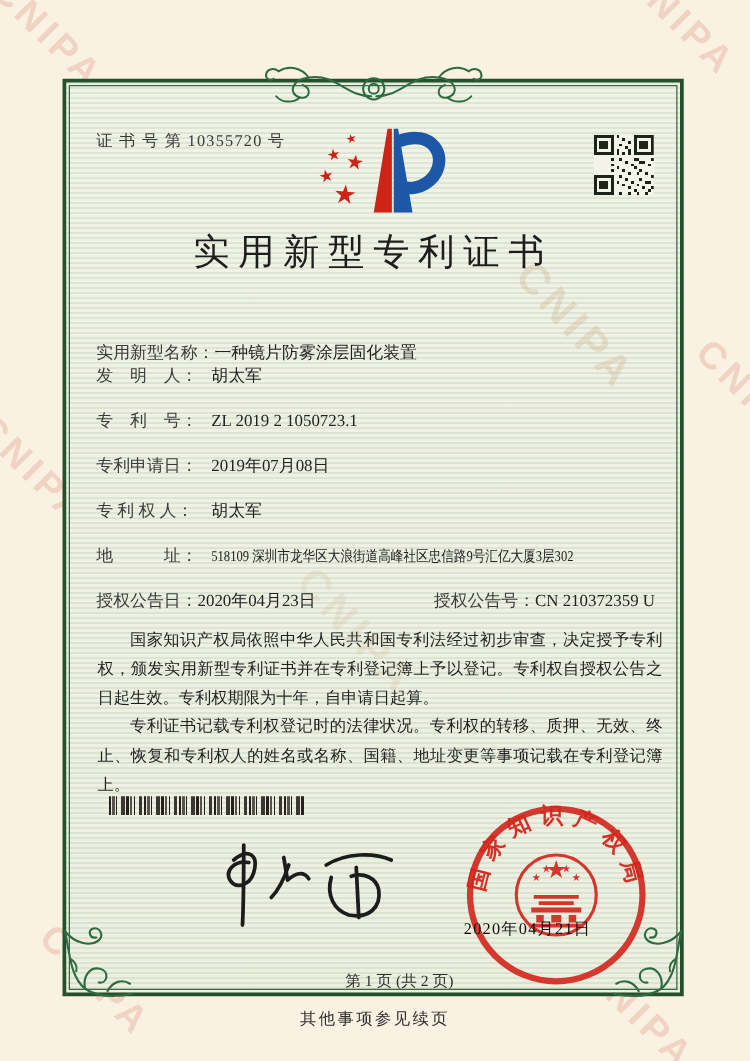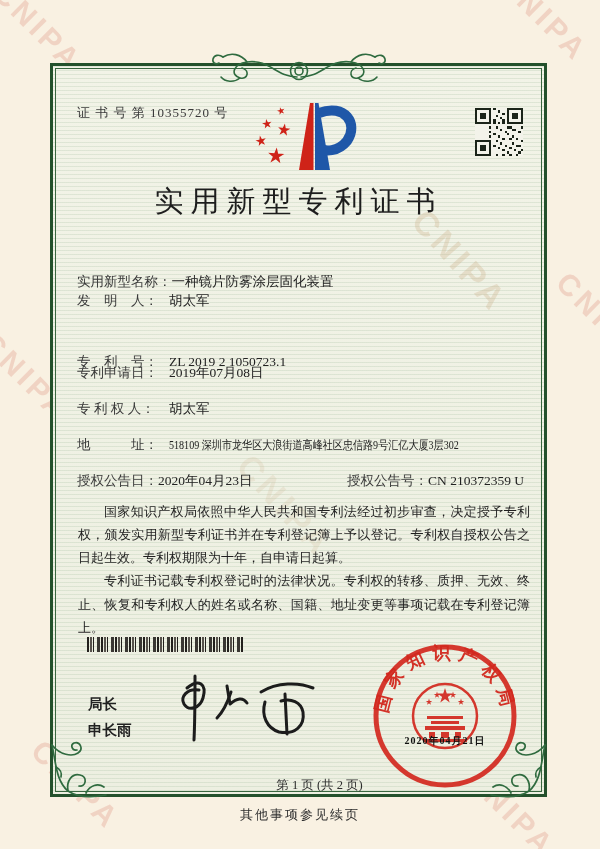--- a/index.html
+++ b/index.html
@@ -47,22 +47,22 @@
   .paras p{margin:0;text-indent:2em;}
   
   .barcode{
     position:absolute;left:34px;top:571px;width:157px;height:15px;
     background:repeating-linear-gradient(90deg,#23201d 0 2px,rgba(0,0,0,0) 2px 3px,#57524c 3px 5px,rgba(0,0,0,0) 5px 6px,#23201d 6px 7px,rgba(0,0,0,0) 7px 10px,#3a3733 10px 13px,rgba(0,0,0,0) 13px 14px);
   }
   .director{position:absolute;left:35px;top:625px;font-family:"Liberation Sans","DejaVu Sans",sans-serif;font-size:14.5px;font-weight:600;color:#222;line-height:26px;}
   .sig{position:absolute;left:112px;top:604px;}
   .seal{position:absolute;left:318px;top:576px;width:148px;height:148px;}
   .seal-date{
-    position:absolute;left:318px;top:668px;width:148px;text-align:center;
-    font-size:10px;color:#111;letter-spacing:1px;white-space:nowrap;font-weight:bold;
+    position:absolute;left:318px;top:668px;width:148px;text-align:left;
+    font-size:13px;color:#111;letter-spacing:1px;white-space:nowrap;
   }
   .page-info{position:absolute;left:0;top:711px;width:100%;text-align:center;font-size:12.5px;color:#2c2c2c;padding-left:21px;}
   .cont-note{position:absolute;left:0;top:806px;width:100%;text-align:center;font-size:13px;color:#2e2e2e;letter-spacing:2px;}
 </style>
 </head>
 <body>
 
 <span class="wm" style="left:-18px;top:10px;">CNIPA</span>
 <span class="wm" style="left:488px;top:0px;">CNIPA</span>
 <span class="wm" style="left:-30px;top:360px;">CNIPA</span>
@@ -154,21 +154,21 @@
   </svg>
 
   <div class="title">实用新型专利证书</div>
 
   <div class="row" style="top:207px;">
     <span class="lbl">实用新型名称：</span><span class="val">一种镜片防雾涂层固化装置</span>
   </div>
   <div class="row" style="top:226px;">
     <span class="lbl">发　明　人：</span><span class="val">胡太军</span>
   </div>
-  <div class="row" style="top:262px;margin-top:25px;">
+  <div class="row" style="top:262px;">
     <span class="lbl">专　利　号：</span><span class="val">ZL 2019 2 1050723.1</span>
   </div>
   <div class="row" style="top:298px;">
     <span class="lbl">专利申请日：</span><span class="val">2019年07月08日</span>
   </div>
   <div class="row" style="top:334px;">
     <span class="lbl">专 利 权 人：</span><span class="val">胡太军</span>
   </div>
   <div class="row" style="top:370px;">
     <span class="lbl">地　　　址：</span><span class="val addr-val">518109 深圳市龙华区大浪街道高峰社区忠信路9号汇亿大厦3层302</span>
@@ -178,24 +178,20 @@
     <span class="pair2"><span class="lbl" style="min-width:0;">授权公告号：</span><span class="val">CN 210372359 U</span></span>
   </div>
 
   <div class="paras">
     <p>国家知识产权局依照中华人民共和国专利法经过初步审查，决定授予专利权，颁发实用新型专利证书并在专利登记簿上予以登记。专利权自授权公告之日起生效。专利权期限为十年，自申请日起算。</p>
     <p>专利证书记载专利权登记时的法律状况。专利权的转移、质押、无效、终止、恢复和专利权人的姓名或名称、国籍、地址变更等事项记载在专利登记簿上。</p>
   </div>
 
   <div class="barcode"></div>
 
-  <div class="director">
-    <div>局长</div>
-    <div>申长雨</div>
-  </div>
 
   <svg class="sig" width="160" height="78" viewBox="0 0 160 78">
     <g fill="none" stroke="#1c1c1c" stroke-width="3" stroke-linecap="round" stroke-linejoin="round">
       <path d="M22,18 C34,8 42,14 38,28 C35,38 24,42 19,34 C15,27 22,18 34,20"></path>
       <path d="M30,6 C30,26 30,50 29,70"></path>
       <path d="M66,22 C62,34 58,42 52,48"></path>
       <path d="M62,16 L65,34 C72,28 78,27 82,33"></path>
       <path d="M96,22 C112,12 134,12 148,18"></path>
       <path d="M100,32 C96,46 102,58 114,62 C130,65 140,56 138,42 C136,32 126,28 116,31"></path>
       <path d="M120,24 L122,64"></path>

